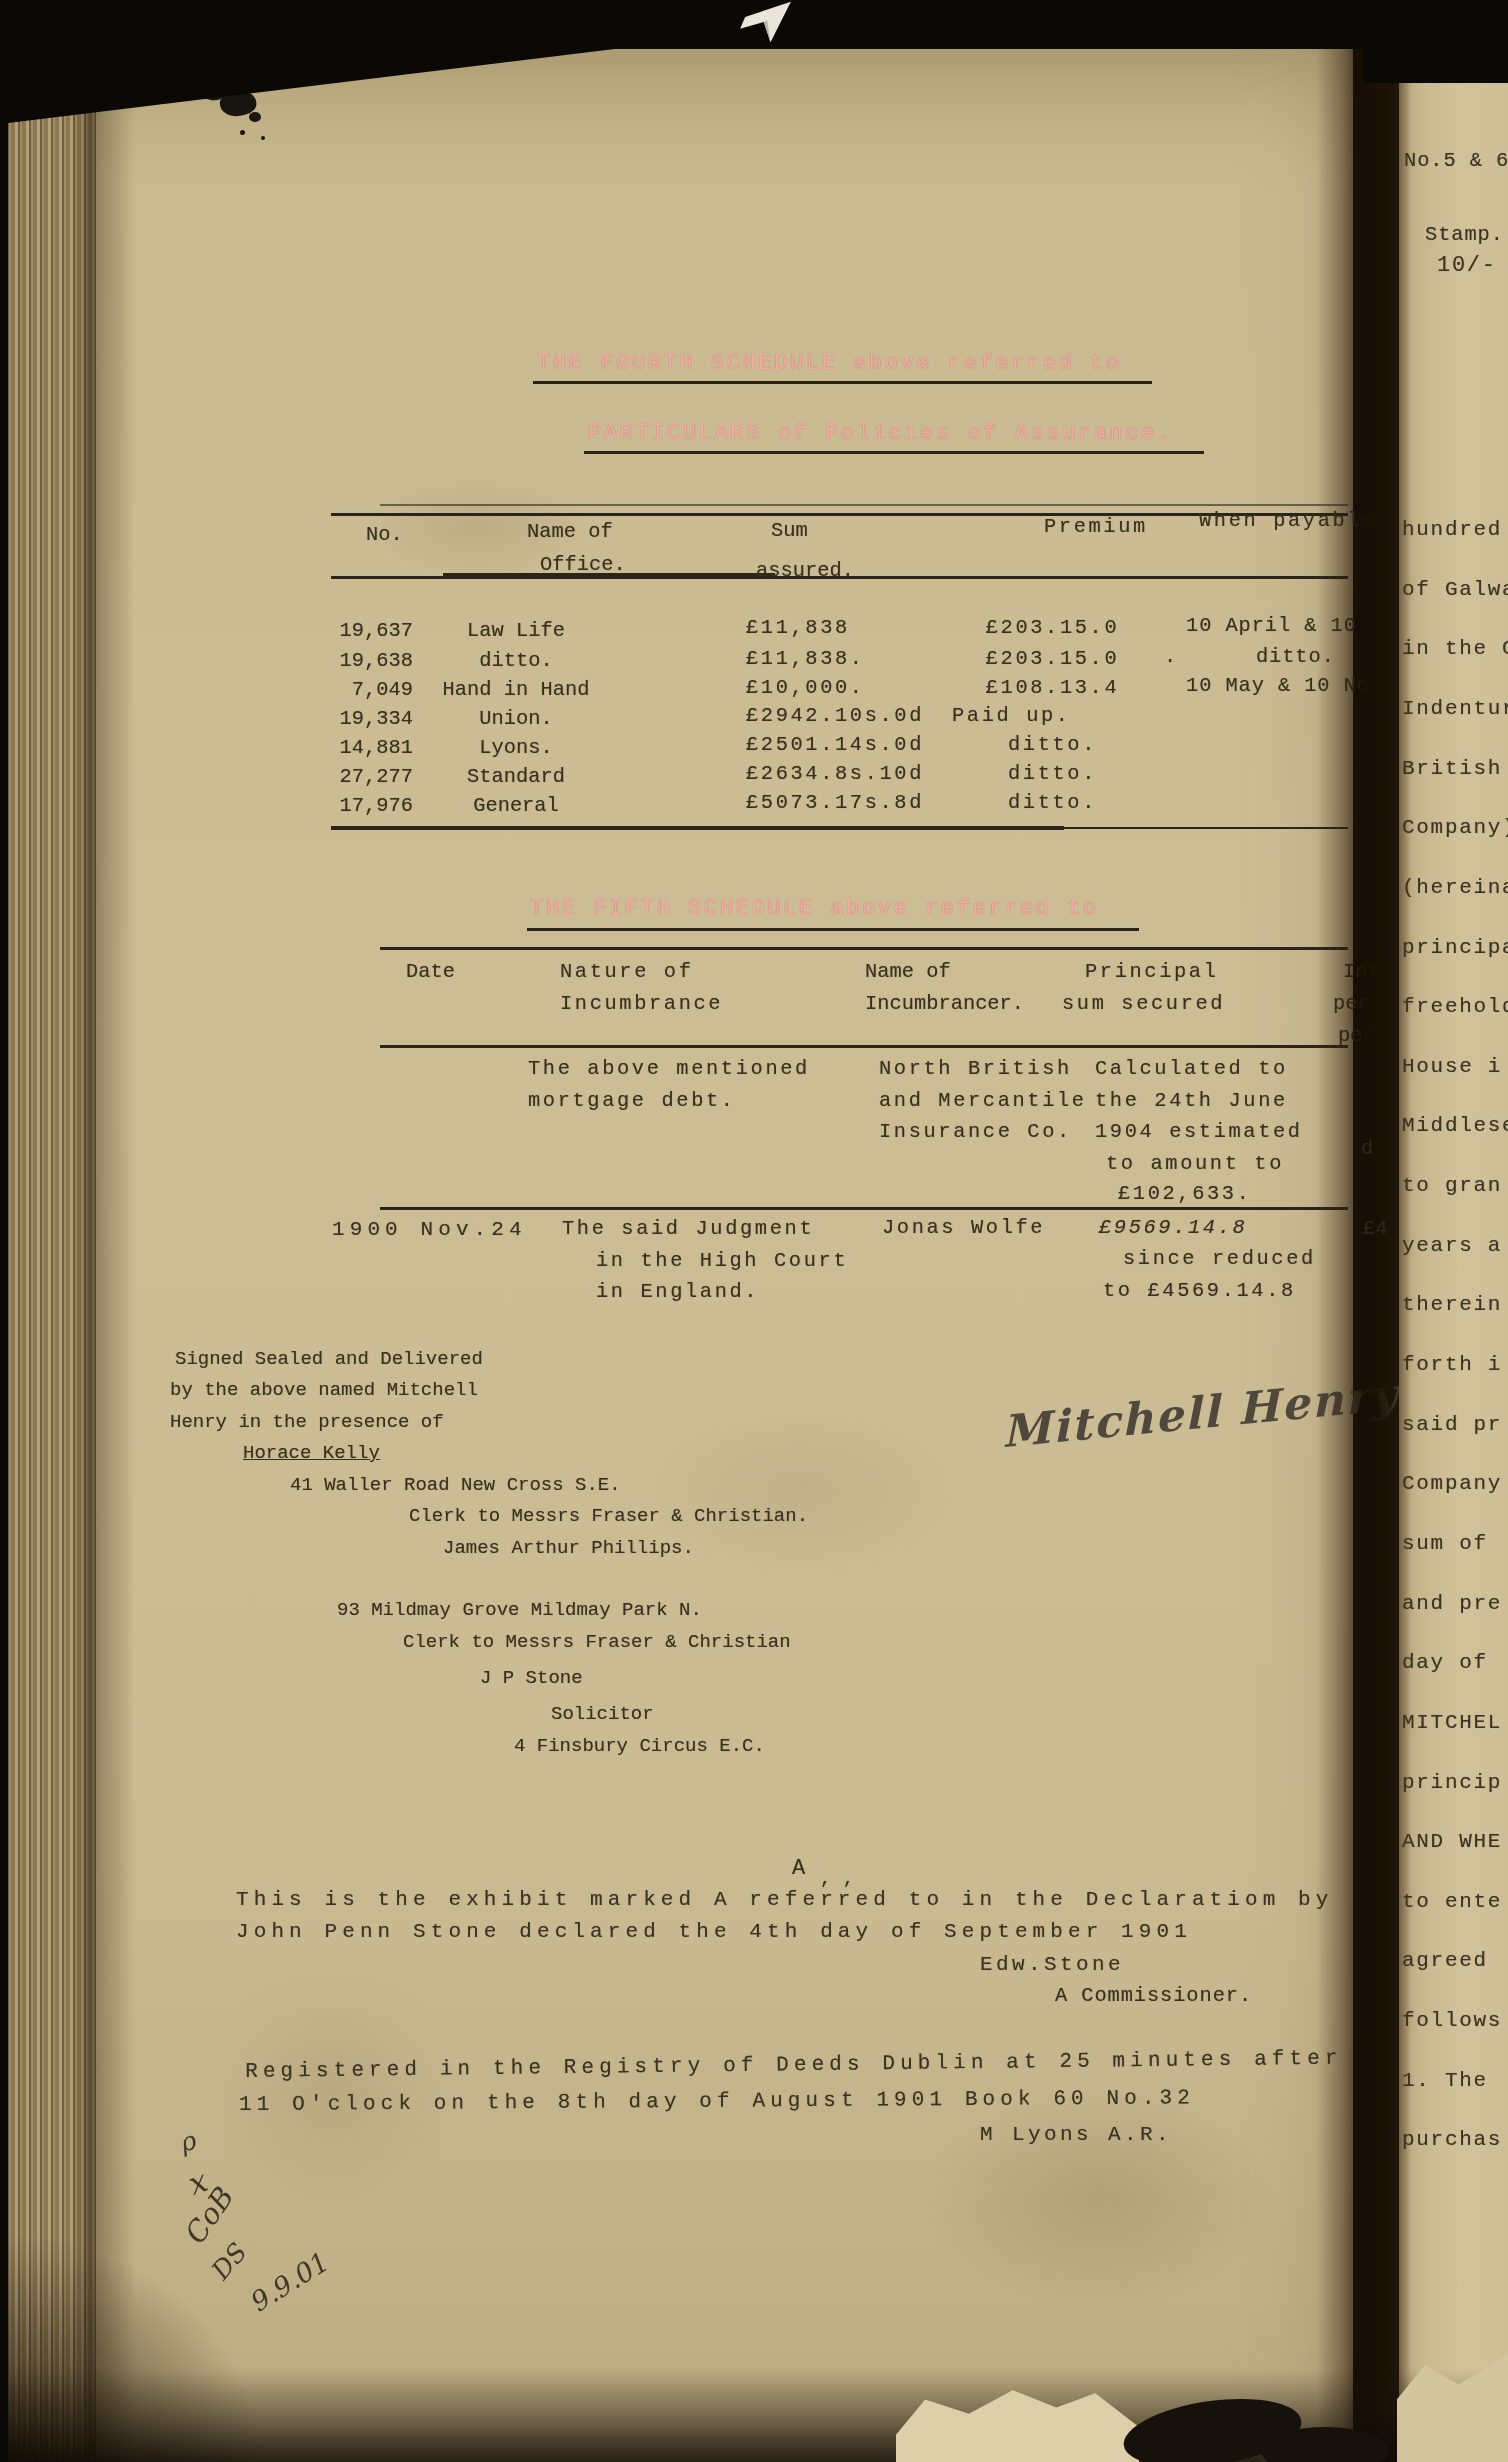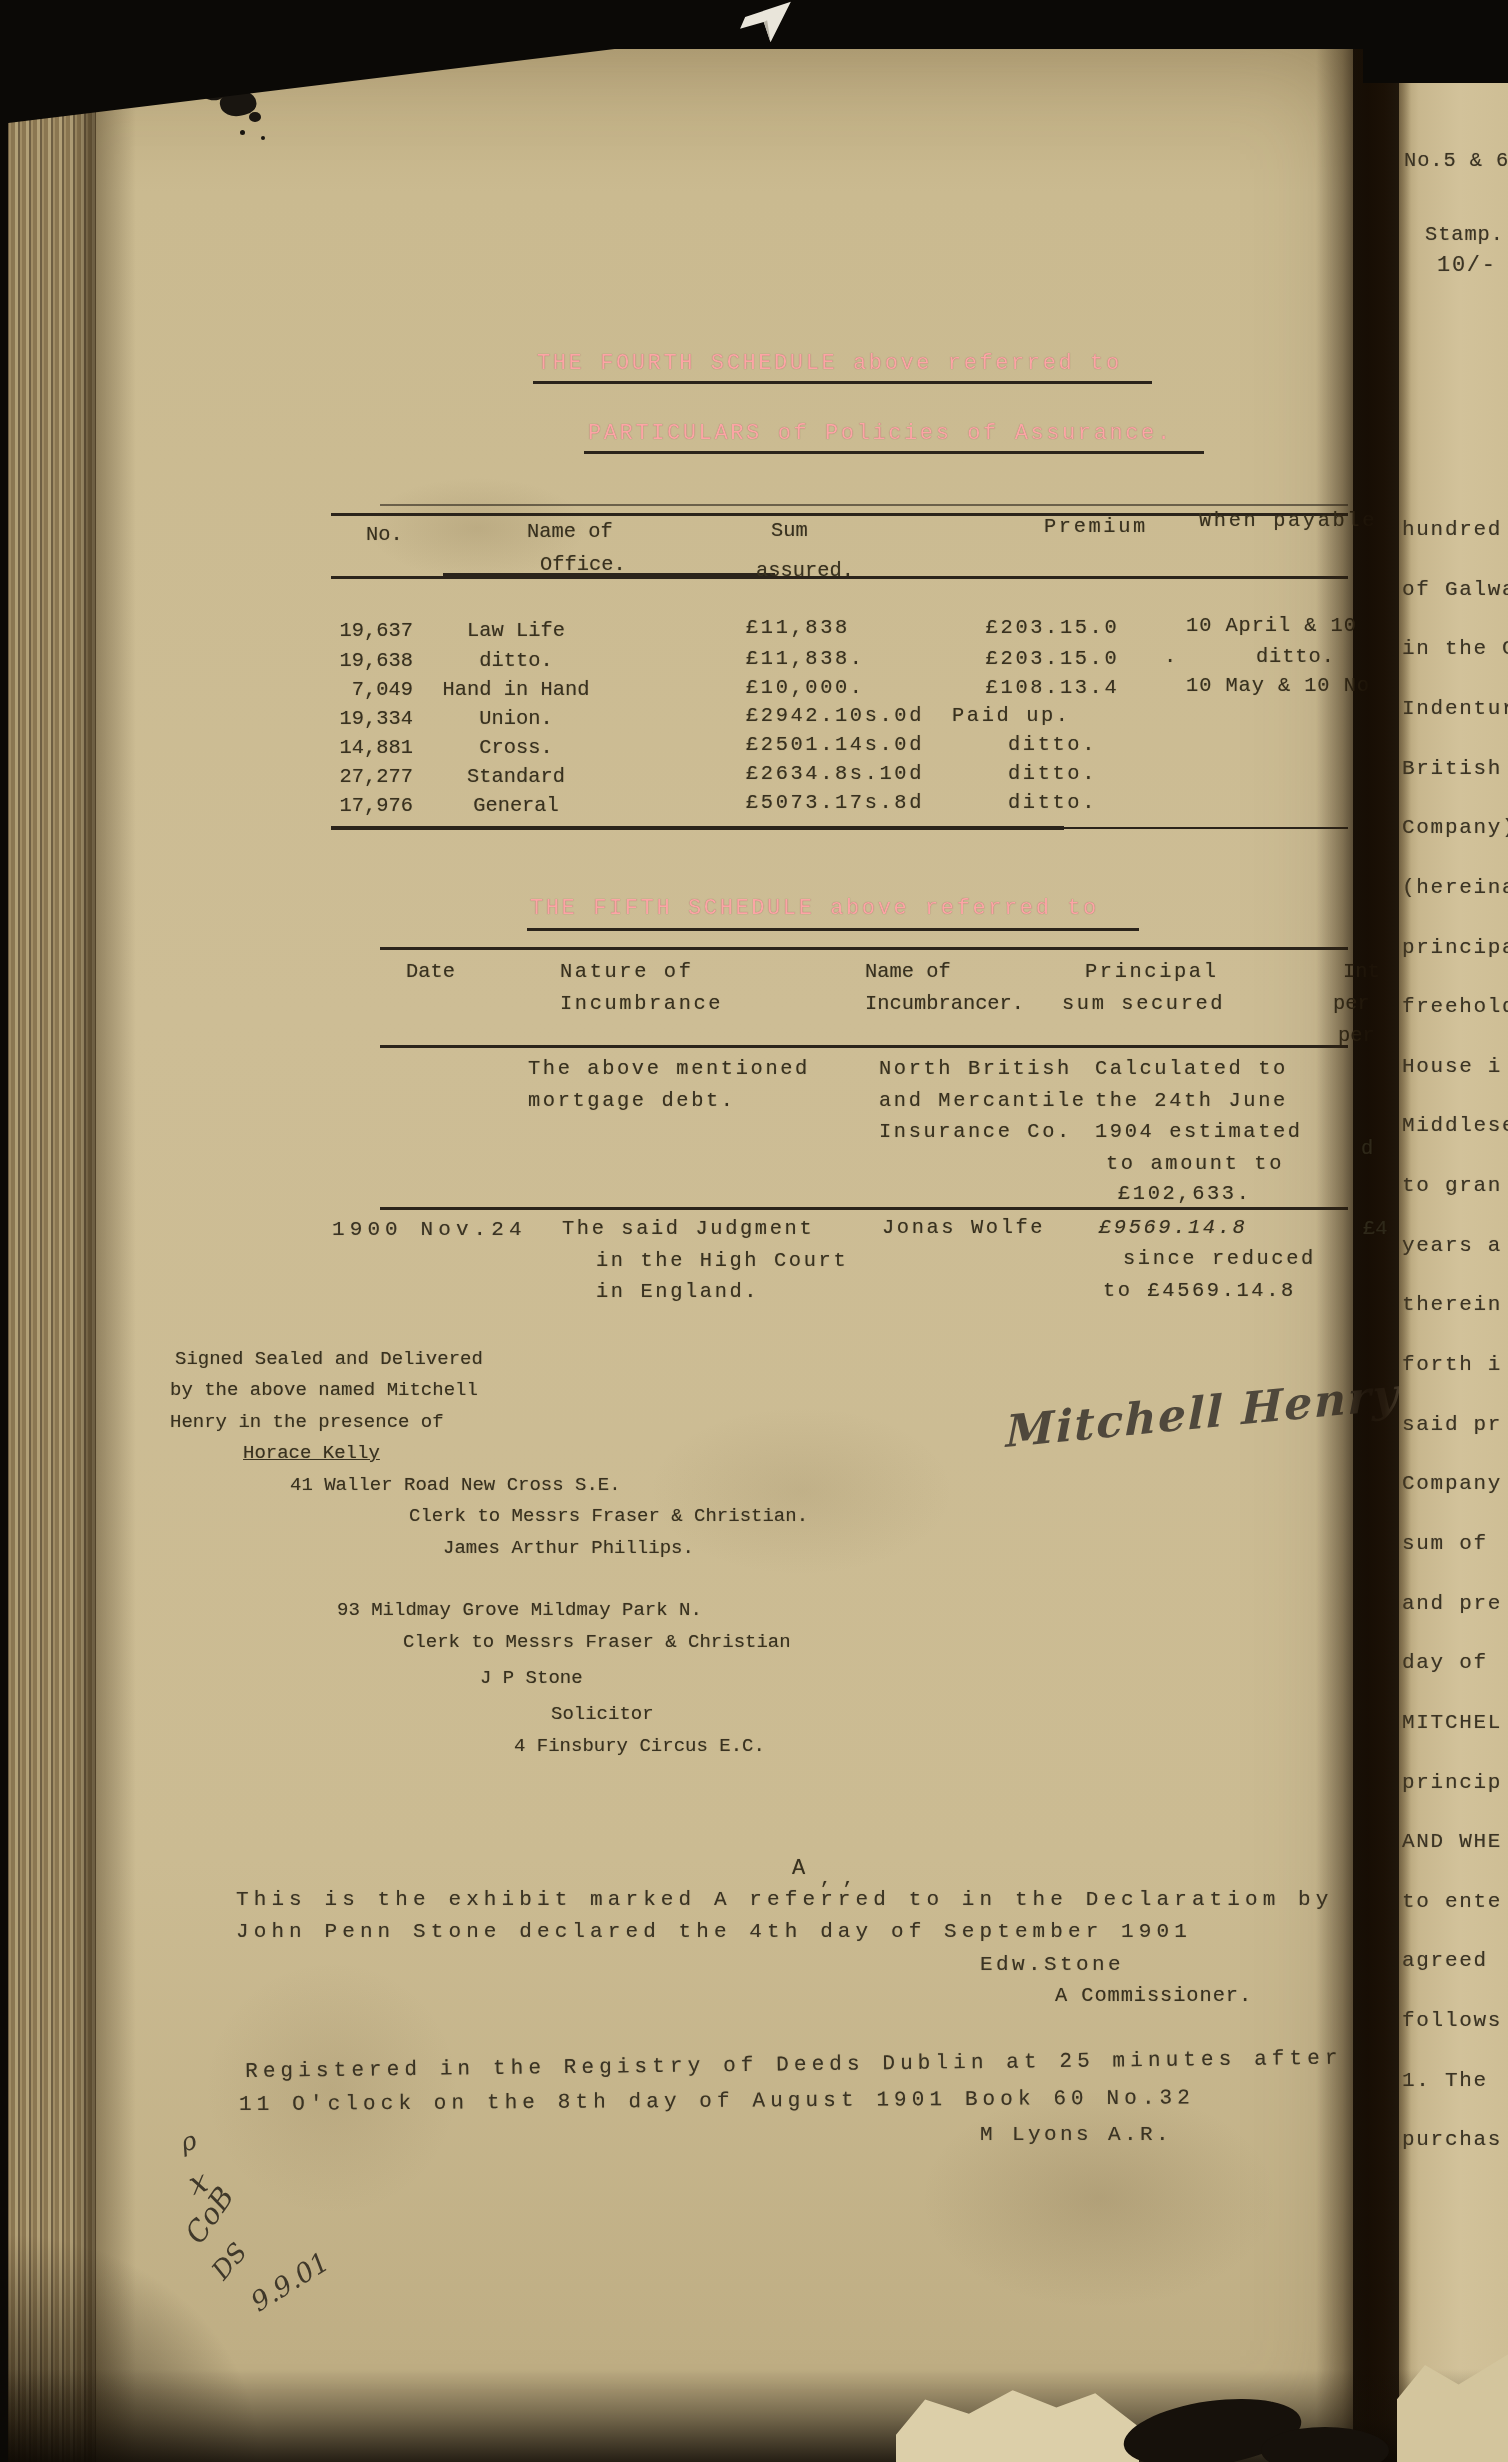--- a/index.html
+++ b/index.html
@@ -92,21 +92,21 @@
 <div class="t3 cell-sum" style="top:677px;">£10,000.</div>
 <div class="t3 cell-premium" style="top:677px;">£108.13.4</div>
 <div class="t cell-when" style="top:675px;">10 May &amp; 10 No</div>
 
 <div class="t cell-no" style="top:708px;">19,334</div>
 <div class="t cell-office" style="top:708px;">Union.</div>
 <div class="t3 cell-sum" style="top:705px;">£2942.10s.0d</div>
 <div class="t3 cell-premium" style="top:705px;text-align:left;left:952px;">Paid up.</div>
 
 <div class="t cell-no" style="top:737px;">14,881</div>
-<div class="t cell-office" style="top:737px;">Cross.</div>
+<div class="t cell-office" style="top:737px;">Lyons.</div>
 <div class="t3 cell-sum" style="top:734px;">£2501.14s.0d</div>
 <div class="t3 cell-premium" style="top:734px;">ditto.</div>
 
 <div class="t cell-no" style="top:766px;">27,277</div>
 <div class="t cell-office" style="top:766px;">Standard</div>
 <div class="t3 cell-sum" style="top:763px;">£2634.8s.10d</div>
 <div class="t3 cell-premium" style="top:763px;">ditto.</div>
 
 <div class="t cell-no" style="top:795px;">17,976</div>
 <div class="t cell-office" style="top:795px;">General</div>

